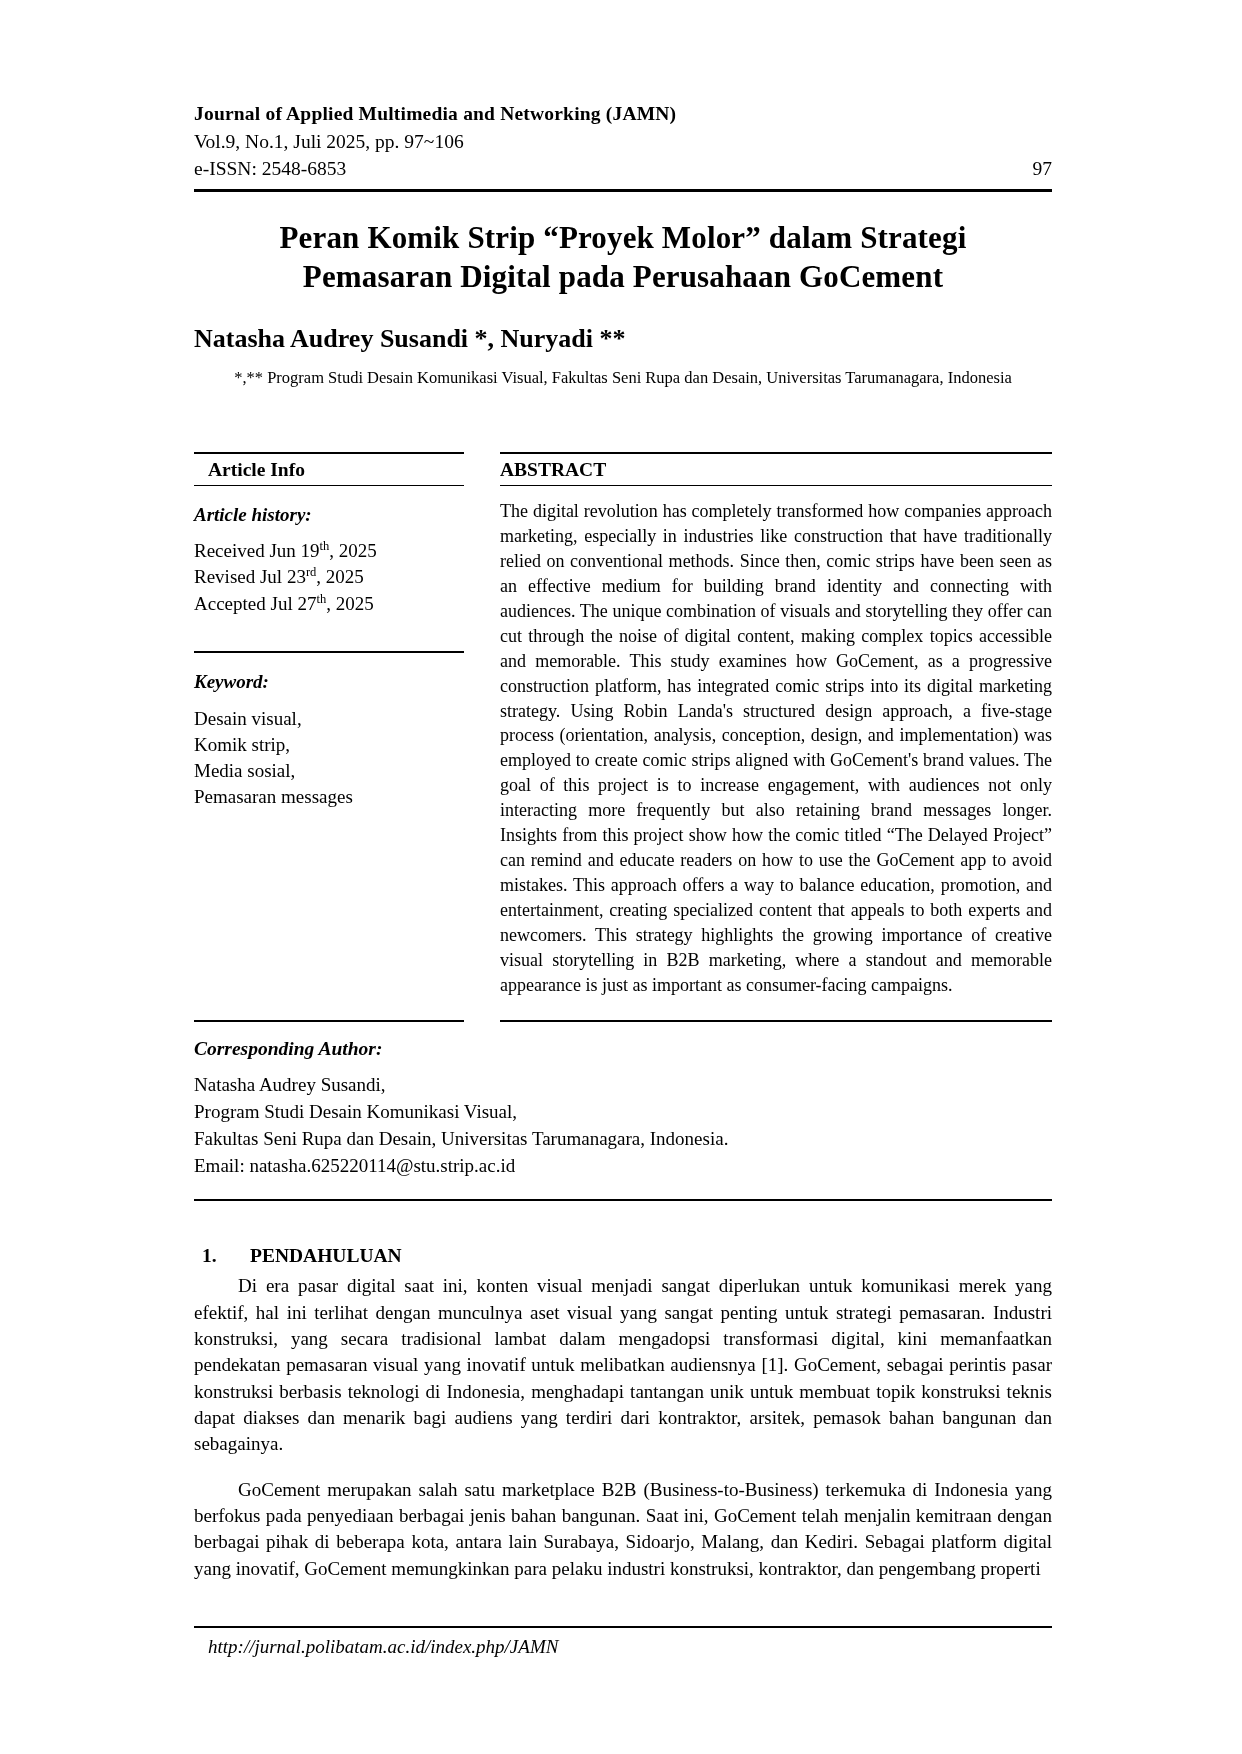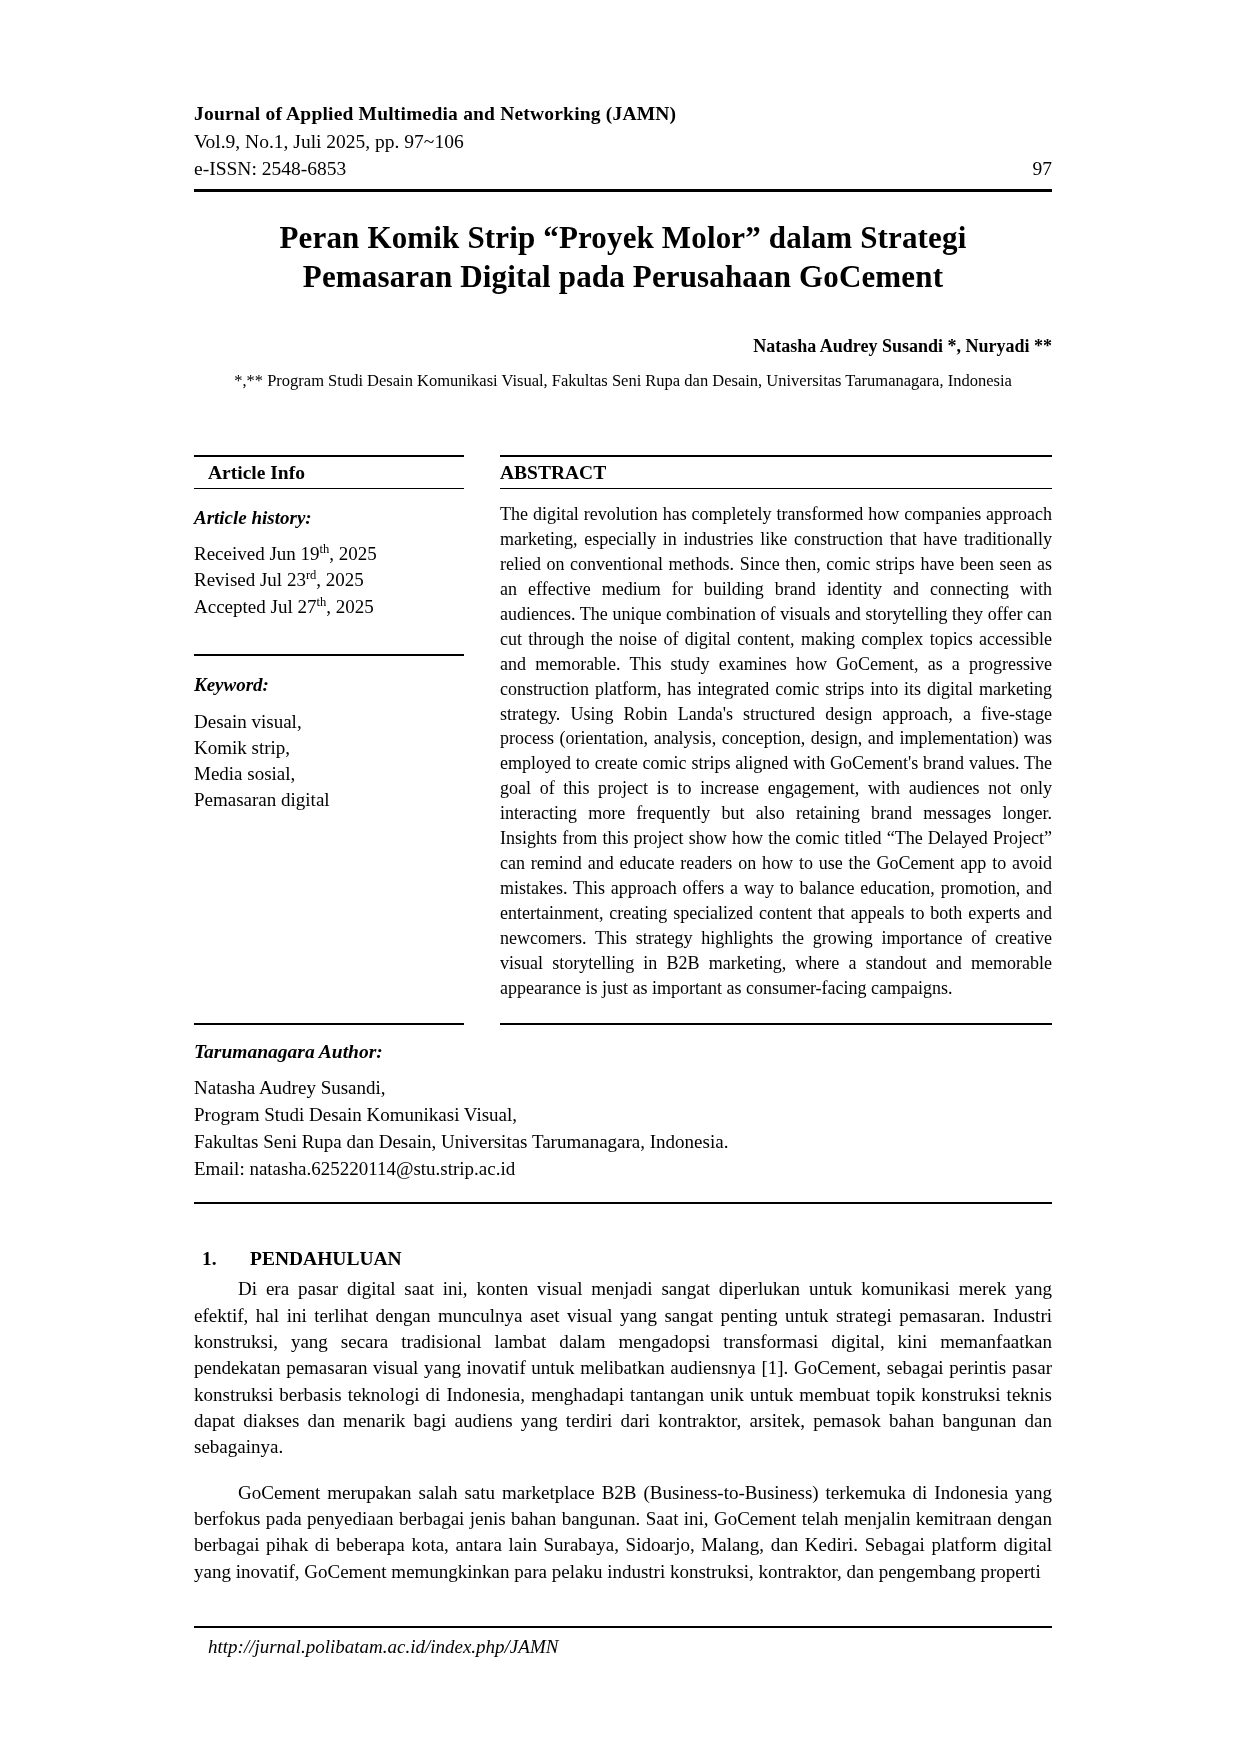--- a/index.html
+++ b/index.html
@@ -44,24 +44,24 @@
   
   .title {
     font-size: 31px;
     font-weight: bold;
     text-align: center;
     line-height: 1.26;
     margin: 26px 34px 0 34px;
     letter-spacing: 0.005em;
   }
   .authors {
-    text-align: right;
-    font-size: 18px;
-    font-weight: bold;
-    margin-top: 40px;
+    text-align: left;
+    font-size: 26px;
+    font-weight: bold;
+    margin-top: 28px;
   }
   .affiliation {
     text-align: center;
     font-size: 16.5px;
     margin-top: 14px;
   }
   sup {
     font-size: 0.66em;
     vertical-align: super;
     line-height: 0;
@@ -231,37 +231,37 @@
         <div>Revised Jul 23<sup>rd</sup>, 2025</div>
         <div>Accepted Jul 27<sup>th</sup>, 2025</div>
       </div>
 
       <hr class="kw-rule">
       <div class="sub-head">Keyword:</div>
       <div class="kw-list">
         <div>Desain visual,</div>
         <div>Komik strip,</div>
         <div>Media sosial,</div>
-        <div>Pemasaran digital</div>
+        <div>Pemasaran messages</div>
       </div>
     </div>
 
     <div class="col-right">
       <hr class="hdr-rule-top">
       <div class="section-head flush">ABSTRACT</div>
       <hr class="hdr-rule-bottom">
       <div class="abstract-body">The digital revolution has completely transformed how companies approach marketing, especially in industries like construction that have traditionally relied on conventional methods. Since then, comic strips have been seen as an effective medium for building brand identity and connecting with audiences. The unique combination of visuals and storytelling they offer can cut through the noise of digital content, making complex topics accessible and memorable. This study examines how GoCement, as a progressive construction platform, has integrated comic strips into its digital marketing strategy. Using Robin Landa's structured design approach, a five-stage process (orientation, analysis, conception, design, and implementation) was employed to create comic strips aligned with GoCement's brand values. The goal of this project is to increase engagement, with audiences not only interacting more frequently but also retaining brand messages longer. Insights from this project show how the comic titled “The Delayed Project” can remind and educate readers on how to use the GoCement app to avoid mistakes. This approach offers a way to balance education, promotion, and entertainment, creating specialized content that appeals to both experts and newcomers. This strategy highlights the growing importance of creative visual storytelling in B2B marketing, where a standout and memorable appearance is just as important as consumer-facing campaigns.</div>
     </div>
   </div>
 
   <div class="corr-rules">
     <div class="seg-left"></div>
     <div class="seg-right"></div>
   </div>
-  <div class="corr-head">Tarumanagara Author:</div>
+  <div class="corr-head">Corresponding Author:</div>
   <div class="corr-lines">
     <div>Natasha Audrey Susandi,</div>
     <div>Program Studi Desain Komunikasi Visual,</div>
     <div>Fakultas Seni Rupa dan Desain, Universitas Tarumanagara, Indonesia.</div>
     <div>Email: natasha.625220114@stu.strip.ac.id</div>
   </div>
   <hr class="corr-rule-bottom">
 
   <div class="body-section">
     <div class="sec-title">

